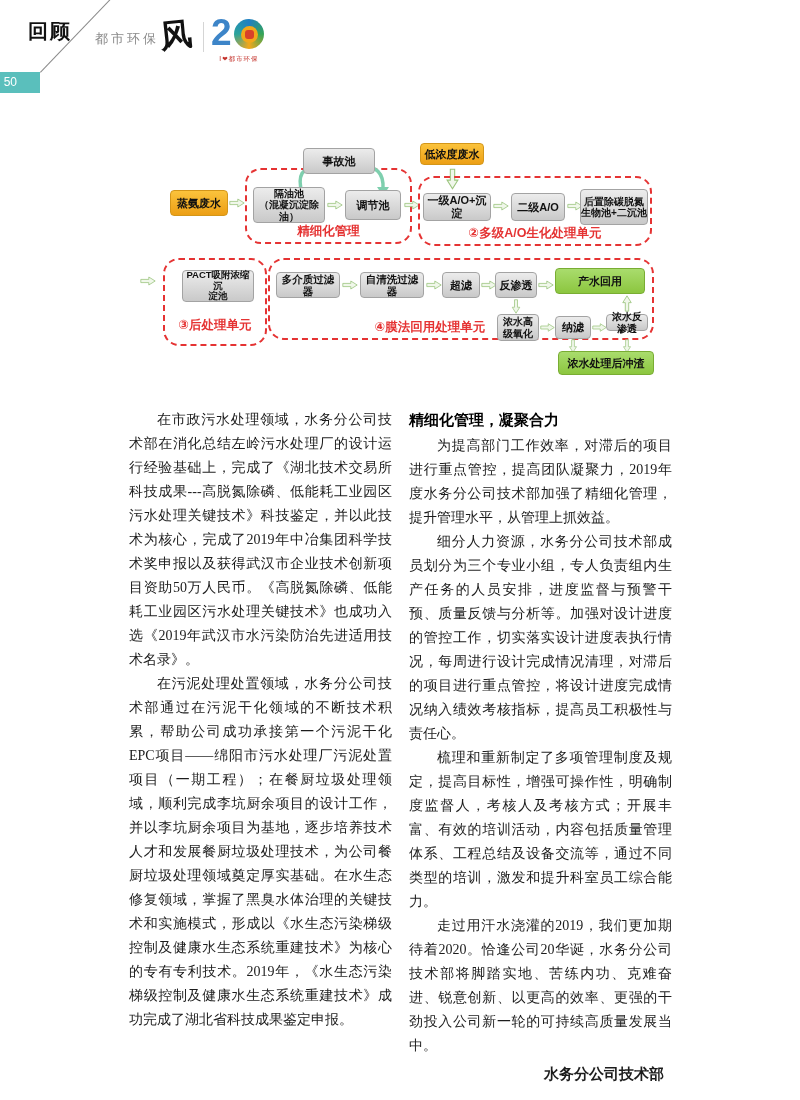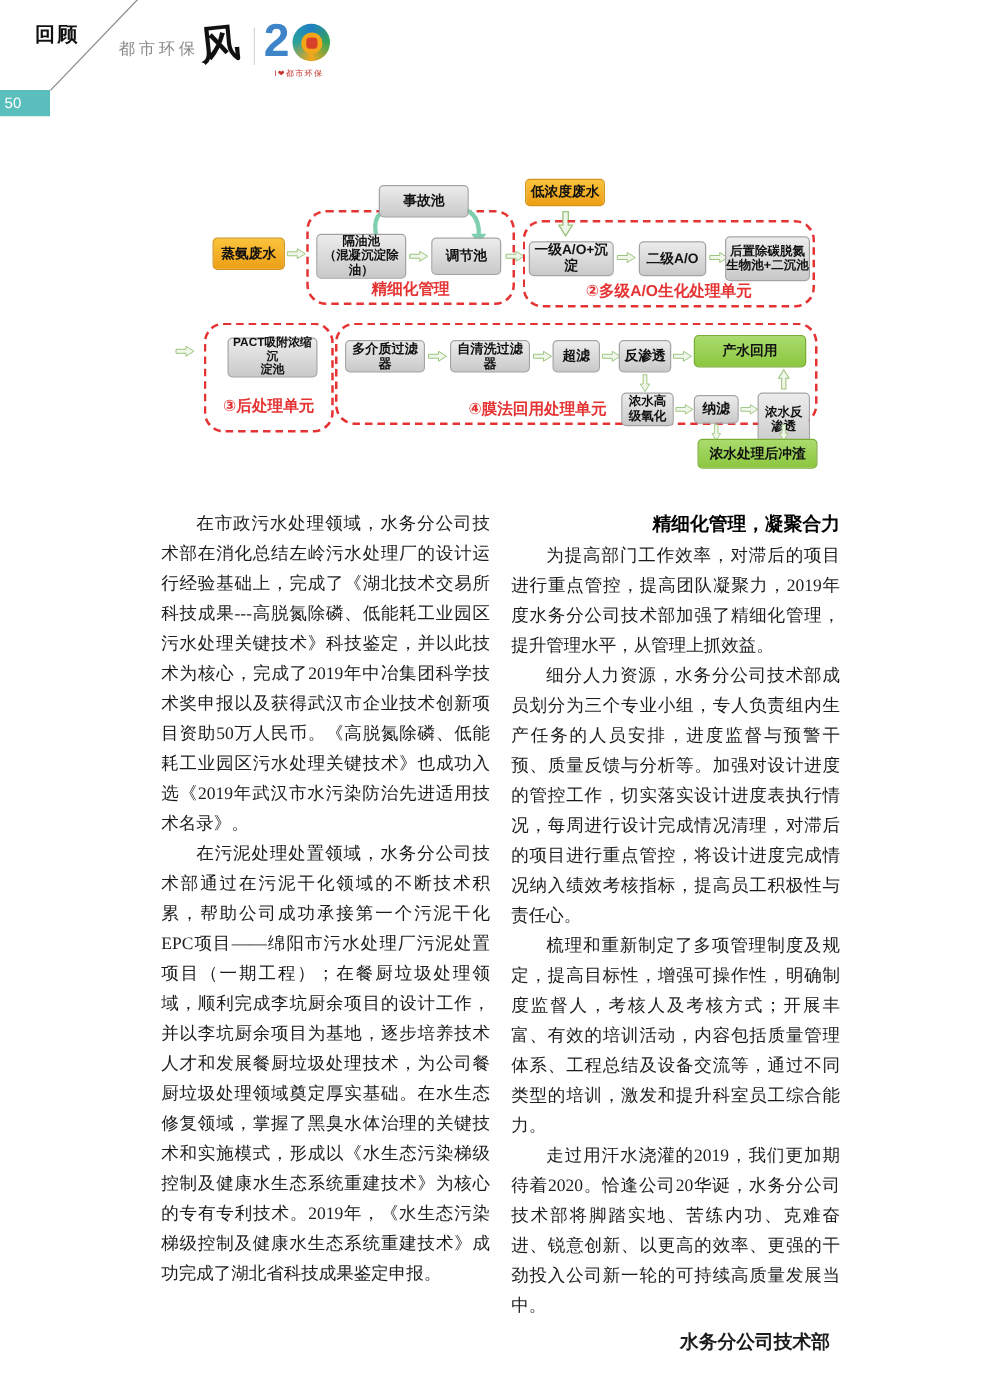--- a/index.html
+++ b/index.html
@@ -2,21 +2,21 @@
 <html><head>
 <meta charset="utf-8">
 <style>
   * { margin:0; padding:0; box-sizing:border-box; }
   html,body { background:#ffffff; }
   .page {
     position:relative; width:800px; height:1100px; background:#fff;
     font-family:"Liberation Sans","DejaVu Sans",sans-serif; overflow:hidden;
   }
   
-  .review-label { position:absolute; left:28px; top:18px; font-size:16px; font-weight:bold; color:#111; letter-spacing:2px; }
+  .review-label { position:absolute; left:28px; top:18px; font-size:20px; font-weight:bold; color:#111; letter-spacing:2px; }
   .diag-line { position:absolute; left:40px; top:72px; width:101px; border-top:1px solid #8a8a8a; transform:rotate(-46.2deg); transform-origin:0 0; }
   .page-badge { position:absolute; left:0; top:72px; width:40px; height:21px; background:#5ABFBC; color:#fff; font-size:12px; line-height:21px; text-align:right; padding-right:23px; font-family:"Liberation Sans",sans-serif; }
   .brand-text { position:absolute; left:95px; top:30px; font-size:13px; color:#8a8a8a; letter-spacing:3px; }
   .brand-mark { position:absolute; left:160px; top:14px; font-size:32px; font-weight:bold; color:#111; transform:rotate(-6deg); font-family:"DejaVu Serif",serif; }
   .brand-divider { position:absolute; left:203px; top:22px; width:1px; height:30px; background:#d5d5d5; }
   .anniv-2 { position:absolute; left:211px; top:14px; font-size:37px; font-weight:bold; color:#3d85c8; line-height:1; }
   .anniv-0 { position:absolute; left:234px; top:19px; width:30px; height:30px; border-radius:50%;
              background:conic-gradient(#1f7fc4,#35a457,#f2a71b,#2ba39b,#1f7fc4); display:flex; align-items:center; justify-content:center; }
   .anniv-0-inner { width:17px; height:17px; border-radius:50%; background:#f2a71b; display:flex; align-items:center; justify-content:center; }
   .anniv-0-core { width:9px; height:9px; border-radius:3px; background:#d8402a; }
@@ -31,21 +31,21 @@
   .dashed { position:absolute; border:2px dashed #e53333; border-radius:16px; }
   .ulabel { position:absolute; color:#e53333; font-weight:bold; font-size:12.5px; text-align:center; }
   .ar { position:absolute; }
   .flipv { transform:rotate(180deg); }
   
   .col { position:absolute; width:263px; color:#1c1c1c; font-size:14px; line-height:24px; text-align:justify;
          font-family:"Liberation Serif","DejaVu Serif",serif; }
   .col p { text-indent:2em; }
   .col-left  { left:129px; top:408px; }
   .col-right { left:409px; top:408px; }
-  .sec-heading { font-family:"Liberation Sans","DejaVu Sans",sans-serif; font-weight:bold; font-size:15px; text-align:right; color:#000; margin-bottom:2px; }
+  .sec-heading { font-family:"Liberation Sans","DejaVu Sans",sans-serif; font-weight:bold; font-size:15px; text-align:left; color:#000; margin-bottom:2px; }
   .signature { font-family:"Liberation Sans","DejaVu Sans",sans-serif; font-weight:bold; font-size:15px; text-align:right; padding-right:8px; margin-top:4px; }
 </style>
 </head>
 <body>
 
 <svg width="0" height="0" style="position:absolute">
   <defs>
     <symbol id="flow-arrow-h" viewBox="0 0 20 12">
       <path d="M1 4 H11 V1 L19 6 L11 11 V8 H1 Z" fill="#f0f7ea" stroke="#9bc47e" stroke-width="1"></path>
     </symbol>
@@ -151,21 +151,21 @@
       </svg>
     <div class="dbox gry" style="left:357px;top:181px;width:42px;height:27px;font-size:10px">浓水高
 级氧化</div>
     <svg class="ar" style="left:400px;top:189px" width="15" height="11">
         <use href="#flow-arrow-h"></use>
       </svg>
     <div class="dbox gry" style="left:415px;top:183px;width:36px;height:23px">纳滤</div>
     <svg class="ar" style="left:452px;top:189px" width="15" height="11">
         <use href="#flow-arrow-h"></use>
       </svg>
-    <div class="dbox gry" style="left:466px;top:181px;width:42px;height:44px;font-size:10px">浓水反
+    <div class="dbox gry" style="left:466px;top:181px;width:42px;height:17px;font-size:10px">浓水反
 渗透</div>
     <svg class="ar flipv" style="left:481px;top:162px" width="12" height="17">
         <use href="#flow-arrow-v"></use>
       </svg>
     <div class="ulabel" style="left:160px;top:186px;width:260px">④膜法回用处理单元</div>
 
     <svg class="ar" style="left:427px;top:206px" width="12" height="14">
         <use href="#flow-arrow-v"></use>
       </svg>
     <svg class="ar" style="left:481px;top:206px" width="12" height="14">

